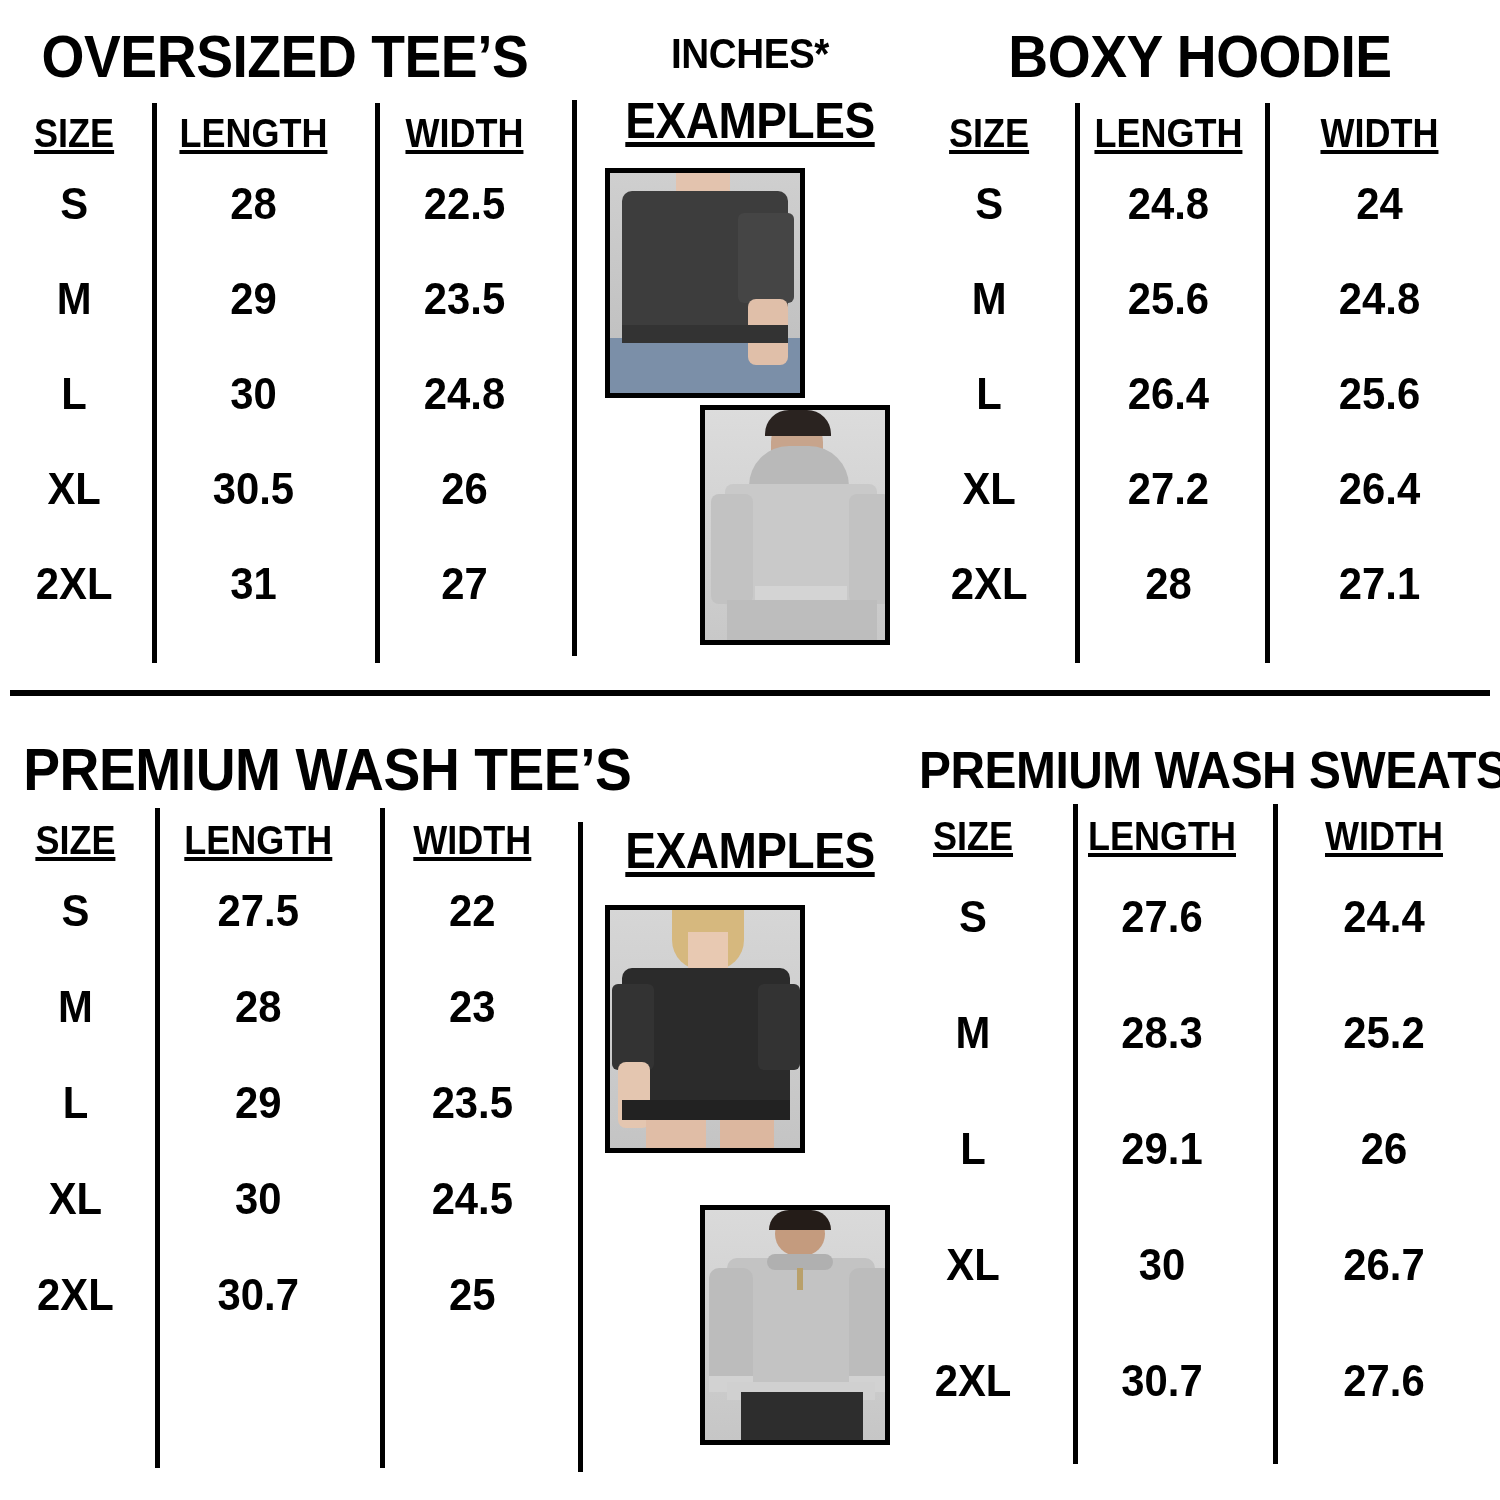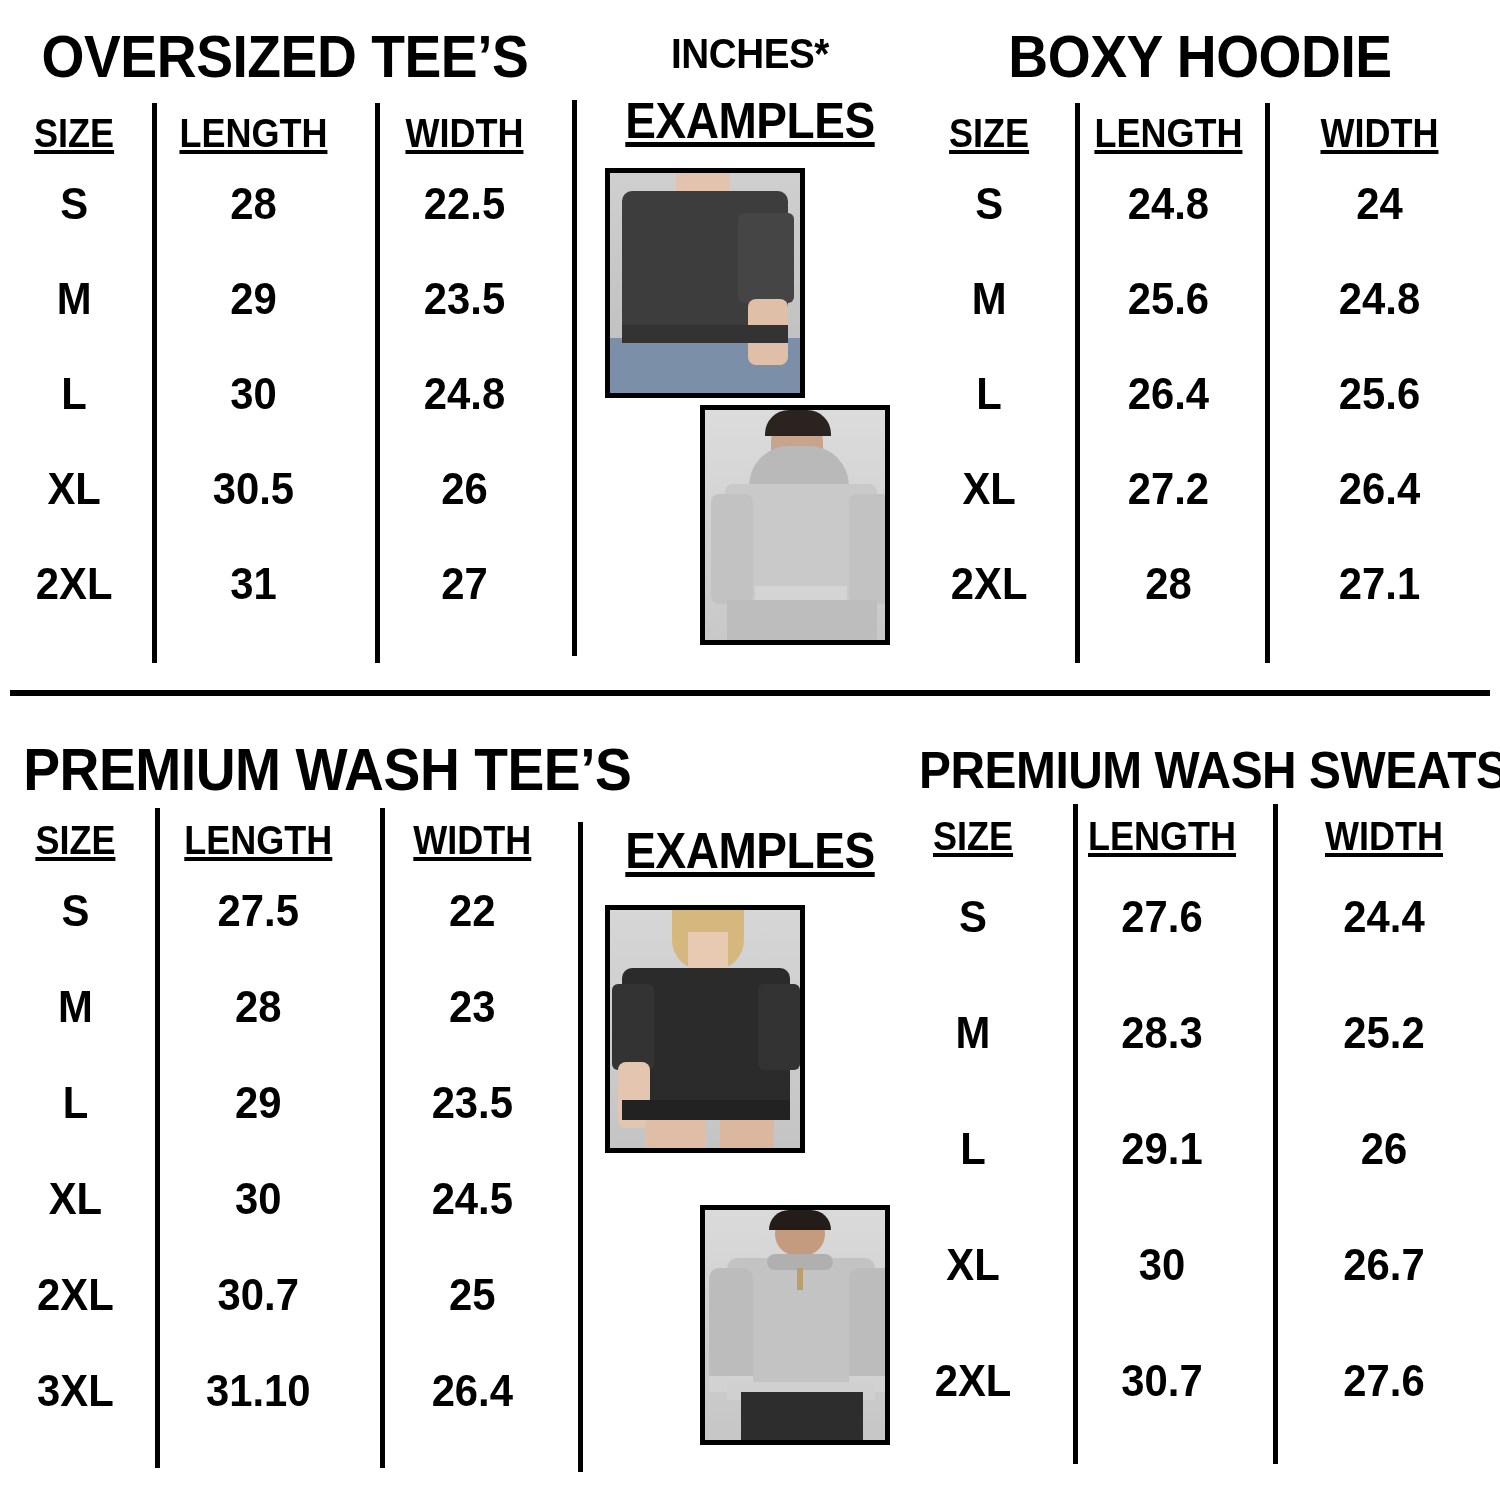--- a/index.html
+++ b/index.html
@@ -341,31 +341,20 @@
           <td style="height:96px;">
                 <div class="cell">2XL</div>
               </td>
           <td>
                 <div class="cell">30.7</div>
               </td>
           <td>
                 <div class="cell">25</div>
               </td>
         </tr>
-        <tr>
-          <td style="height:96px;">
-                <div class="cell">3XL</div>
-              </td>
-          <td>
-                <div class="cell">31.10</div>
-              </td>
-          <td>
-                <div class="cell">26.4</div>
-              </td>
-        </tr>
       </tbody>
         </table>
       <div class="divider" style="left:155px; top:-10px; height:660px;"></div>
       <div class="divider" style="left:380px; top:-10px; height:660px;"></div>
     </div>
   </div>
 
   <div class="divider" style="left:578px; top:822px; height:650px;"></div>
 
   <div class="quad" style="left:605px; top:822px; width:290px;">

